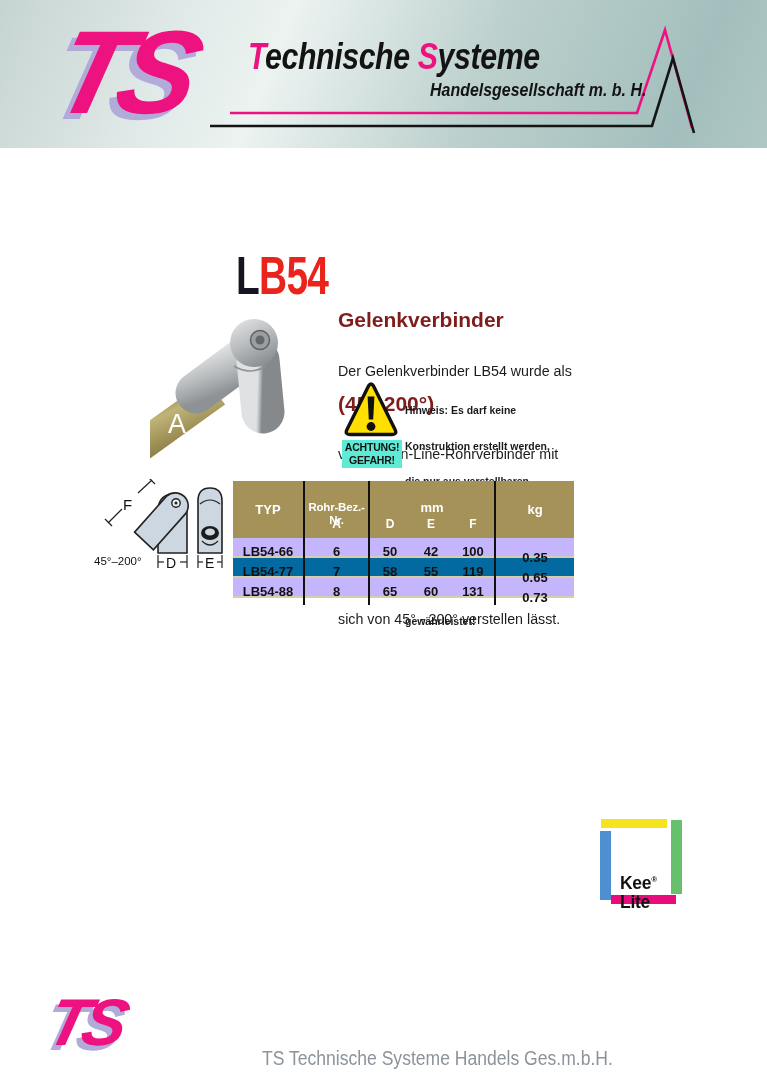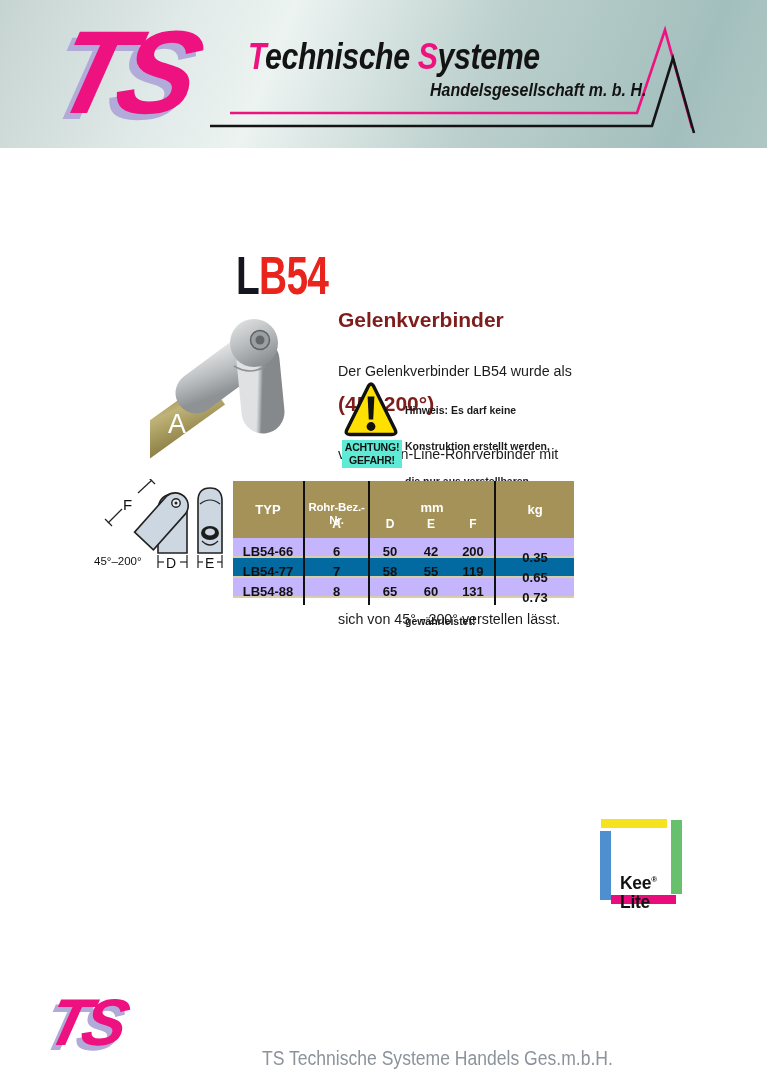--- a/index.html
+++ b/index.html
@@ -262,21 +262,21 @@
       <div class="h-d">D</div>
       <div class="h-e">E</div>
       <div class="h-f">F</div>
       <div class="h-kg">kg</div>
     </div>
     <div class="st-row">
       <div class="c-typ">LB54-66</div>
       <div class="c-a">6</div>
       <div class="c-d">50</div>
       <div class="c-e">42</div>
-      <div class="c-f">200</div>
+      <div class="c-f">100</div>
       <div class="c-kg">0.35</div>
     </div>
     <div class="st-row hl">
       <div class="c-typ">LB54-77</div>
       <div class="c-a">7</div>
       <div class="c-d">58</div>
       <div class="c-e">55</div>
       <div class="c-f">119</div>
       <div class="c-kg">0.65</div>
     </div>

